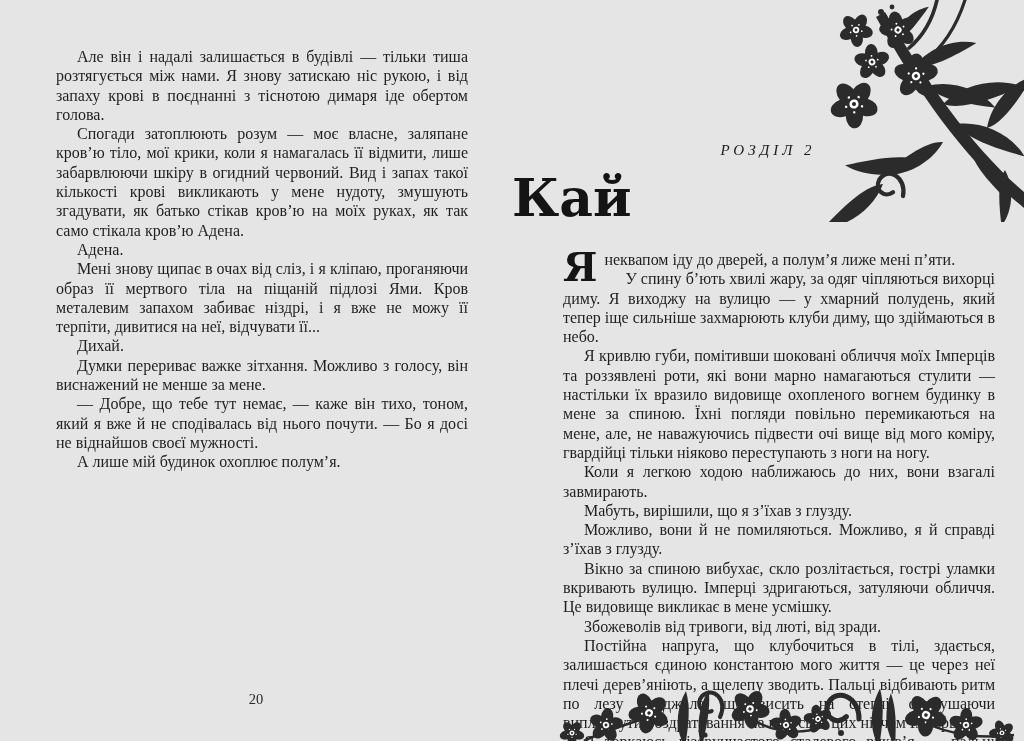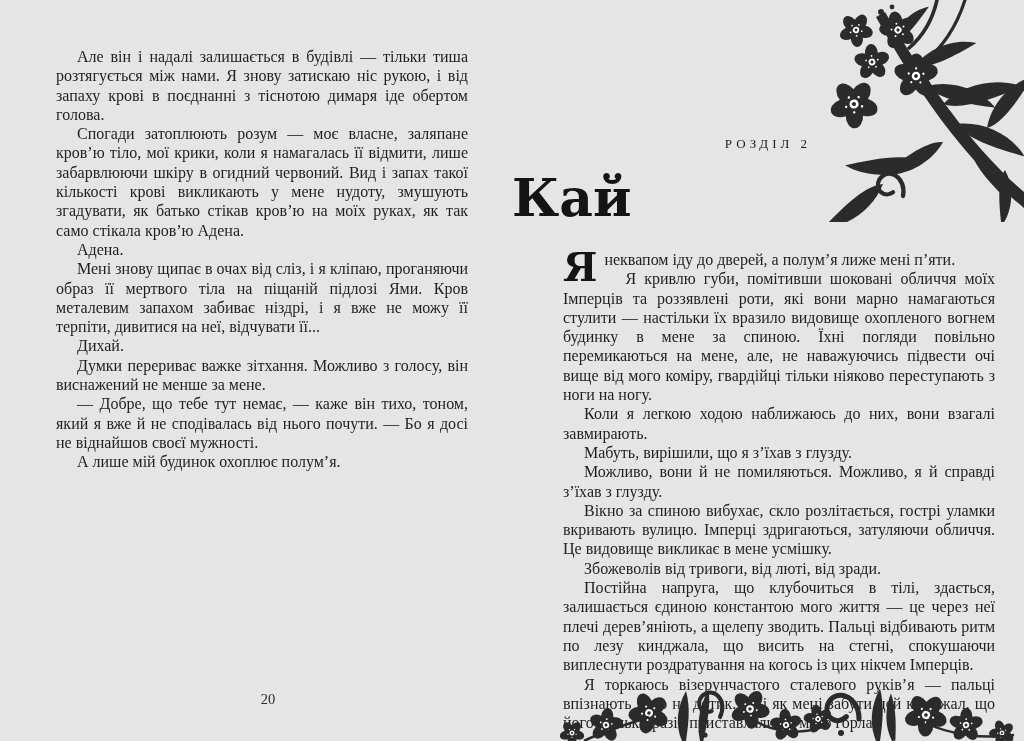--- a/index.html
+++ b/index.html
@@ -33,37 +33,38 @@
     float:left;
     font-family:"DejaVu Serif", serif;
     font-weight:700;
     font-size:39px;
     line-height:33px;
     padding:1px 7px 0 0;
     color:#151515;
   }
   
   .chapter-label{
-    position:absolute;left:512px;top:136px;width:512px;
+    position:absolute;left:512px;top:142px;width:512px;
     text-align:center;
-    font-size:13px;
+    font-size:15px;
     letter-spacing:4px;
     color:#202020;
+    font-style:italic;
   }
   .chapter-title{
     position:absolute;left:512px;top:172px;width:512px;
     font-family:"DejaVu Serif", serif;
     font-weight:700;
     font-size:52px;
     line-height:52px;
     color:#141414;
   }
   
   .page-number{
-    position:absolute;left:12px;top:691px;width:512px;
+    position:absolute;left:0;top:691px;width:512px;
     text-align:center;
     font-size:14.5px;
     color:#2a2a2a;
   }
   
   .ornament{color:#2b2b2b;}
   .ornament-top-right{position:absolute;right:0;top:0;width:205px;height:222px;}
   .ornament-bottom{position:absolute;left:554px;top:689px;width:470px;height:52px;}
 </style>
 </head>
@@ -83,20 +84,21 @@
         <p>А лише мій будинок охоплює полум’я.</p>
       </div>
     <div class="page-number">20</div>
   </div>
 
   <div>
     <div class="chapter-label">РОЗДІЛ 2</div>
     <div class="chapter-title">Кай</div>
     <div class="right-body body-text">
         <p class="has-dropcap"><span class="dropcap">Я</span>неквапом іду до дверей, а полум’я лиже мені п’яти.</p>
+        <p>У спину б’ють хвилі жару, за одяг чіпляються вихорці диму. Я виходжу на вулицю — у хмарний полудень, який тепер іще сильніше захмарюють клуби диму, що здіймаються в небо.</p>
         <p>Я кривлю губи, помітивши шоковані обличчя моїх Імперців та роззявлені роти, які вони марно намагаються стулити — настільки їх вразило видовище охопленого вогнем будинку в мене за спиною. Їхні погляди повільно перемикаються на мене, але, не наважуючись підвести очі вище від мого коміру, гвардійці тільки ніяково переступають з ноги на ногу.</p>
         <p>Коли я легкою ходою наближаюсь до них, вони взагалі завмирають.</p>
         <p class="italic">Мабуть, вирішили, що я з’їхав з глузду.</p>
         <p>Можливо, вони й не помиляються. Можливо, я й справді з’їхав з глузду.</p>
         <p>Вікно за спиною вибухає, скло розлітається, гострі уламки вкривають вулицю. Імперці здригаються, затуляючи обличчя. Це видовище викликає в мене усмішку.</p>
         <p>Збожеволів від тривоги, від люті, від зради.</p>
         <p>Постійна напруга, що клубочиться в тілі, здається, залишається єдиною константою мого життя — це через неї плечі дерев’яніють, а щелепу зводить. Пальці відбивають ритм по лезу кинджала, що висить на стегні, спокушаючи виплеснути роздратування на когось із цих нікчем Імперців.</p>
         <p>Я торкаюсь візерунчастого сталевого руків’я — пальці впізнають його на дотик. Та і як мені забути цей кинджал, що його стільки разів приставляли до мого горла?</p>
       </div>
   </div>

